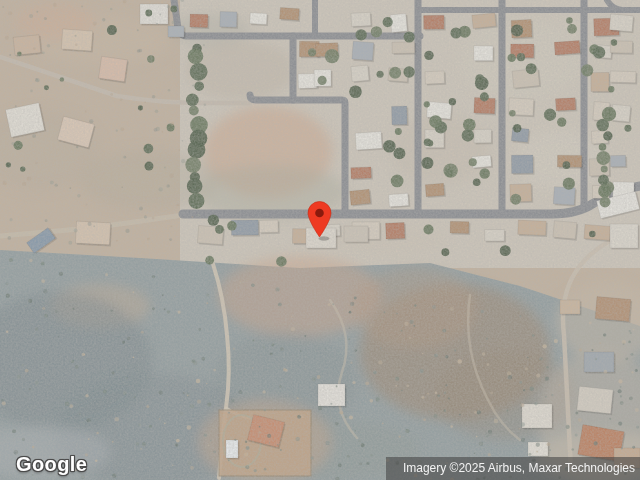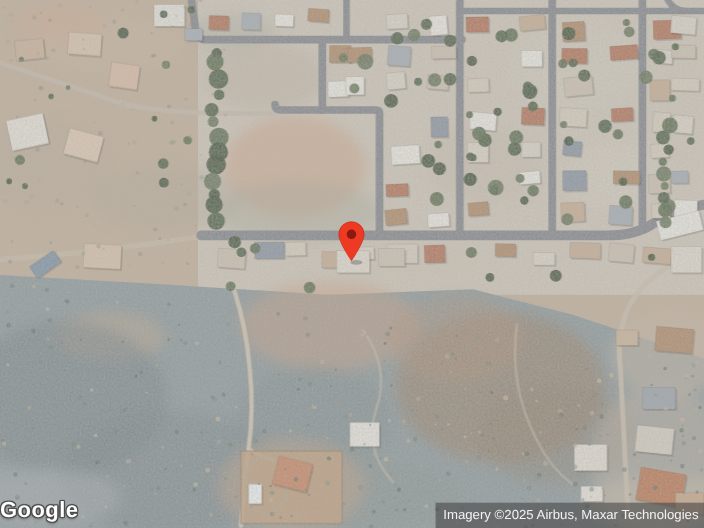--- a/index.html
+++ b/index.html
@@ -1,27 +1,27 @@
 <!DOCTYPE html>
 <html><head>
 <meta charset="utf-8">
 <style>
   html,body{margin:0;padding:0;background:#222;}
   .viewport{position:relative;width:640px;height:480px;overflow:hidden;
     font-family:"Liberation Sans",sans-serif;cursor:grab;}
   .viewport svg.map{position:absolute;left:0;top:0;display:block;}
   .pin-wrap{position:absolute;left:299px;top:194px;width:42px;height:48px;}
-  .google-logo{position:absolute;left:0;bottom:4px;font-size:20px;font-weight:bold;
+  .google-logo{position:absolute;left:16px;bottom:4px;font-size:20px;font-weight:bold;
     color:#fff;letter-spacing:.4px;
     text-shadow:-1px -1px 0 #4c4c4c,1px -1px 0 #4c4c4c,-1px 1px 0 #4c4c4c,
     1px 1px 0 #4c4c4c,0 1px 1px #4c4c4c,0 -1px 1px #4c4c4c,
     1px 0 1px #4c4c4c,-1px 0 1px #4c4c4c,0 2px 3px rgba(0,0,0,.35);}
   .attrib-bar{position:absolute;right:0;bottom:0;height:23px;line-height:23px;
     background:rgba(68,68,68,.58);color:#f2f2f2;font-size:12px;
-    padding:0 5px 0 7px;white-space:nowrap;}
+    padding:0 5px 0 17px;white-space:nowrap;}
 </style>
 </head>
 <body>
 
 <div class="viewport">
   <svg class="map" id="map-svg" width="640" height="480" viewBox="0 0 640 480">
     <defs>
       <filter id="soft" x="-40%" y="-40%" width="180%" height="180%">
         <feGaussianBlur stdDeviation="6"></feGaussianBlur>
       </filter>

